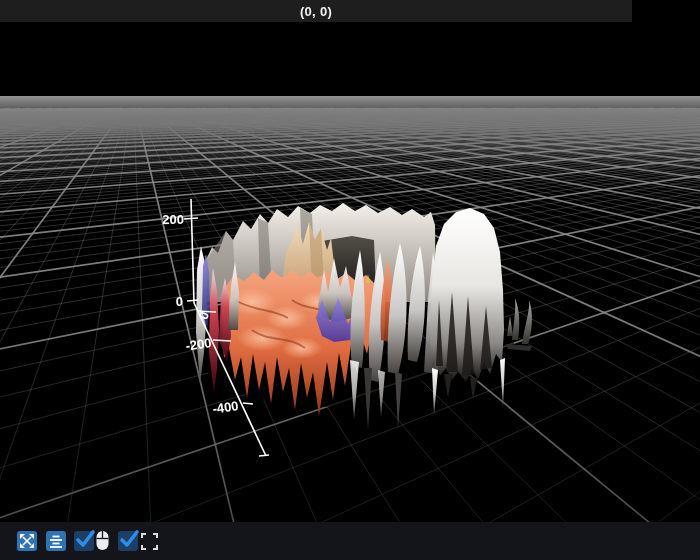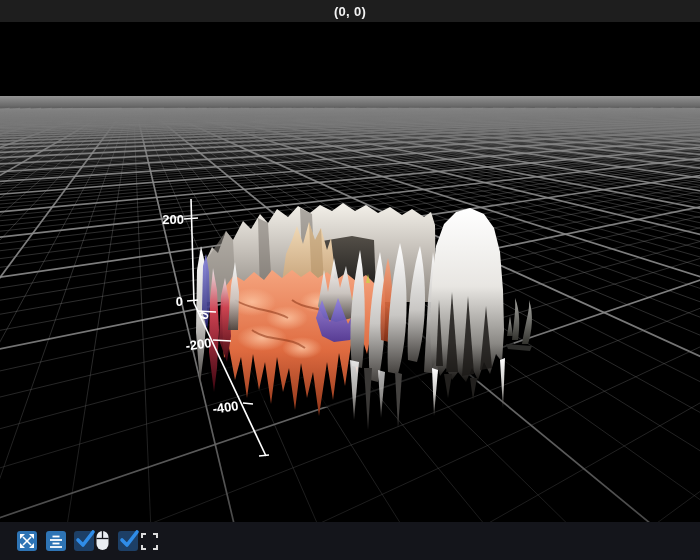--- a/index.html
+++ b/index.html
@@ -1,18 +1,18 @@
 <!DOCTYPE html>
 <html><head>
 <meta charset="utf-8">
 <style>
   html,body{margin:0;padding:0;background:#000;}
   .app{position:relative;width:700px;height:560px;overflow:hidden;background:#000;
        font-family:"Liberation Sans",sans-serif;}
-  .titlebar{position:absolute;top:0;left:0;width:700px;height:22px;background:#1e1e1e;
+  .titlebar{position:absolute;top:0;left:0;width:632px;height:22px;background:#1e1e1e;
             display:flex;align-items:center;justify-content:center;}
   .titlebar .title{color:#f2f2f2;font-size:13px;font-weight:bold;letter-spacing:.3px;}
   .viewport{position:absolute;top:22px;left:0;width:700px;height:548px;background:#000;}
   .viewport svg{display:block;}
   svg text{font-family:"Liberation Sans",sans-serif;font-weight:bold;font-size:13px;fill:#fff;}
   .toolbar{position:absolute;left:0;bottom:0;width:700px;height:38px;background:#14151b;
            display:flex;align-items:center;padding-left:17px;box-sizing:border-box;}
   .tb-btn{width:20px;height:20px;background:#2e74b5;border:none;border-radius:3px;
           display:flex;align-items:center;justify-content:center;padding:0;cursor:pointer;}
   .tb-check{width:20px;height:20px;background:#1d3f66;border-radius:3px;position:relative;

